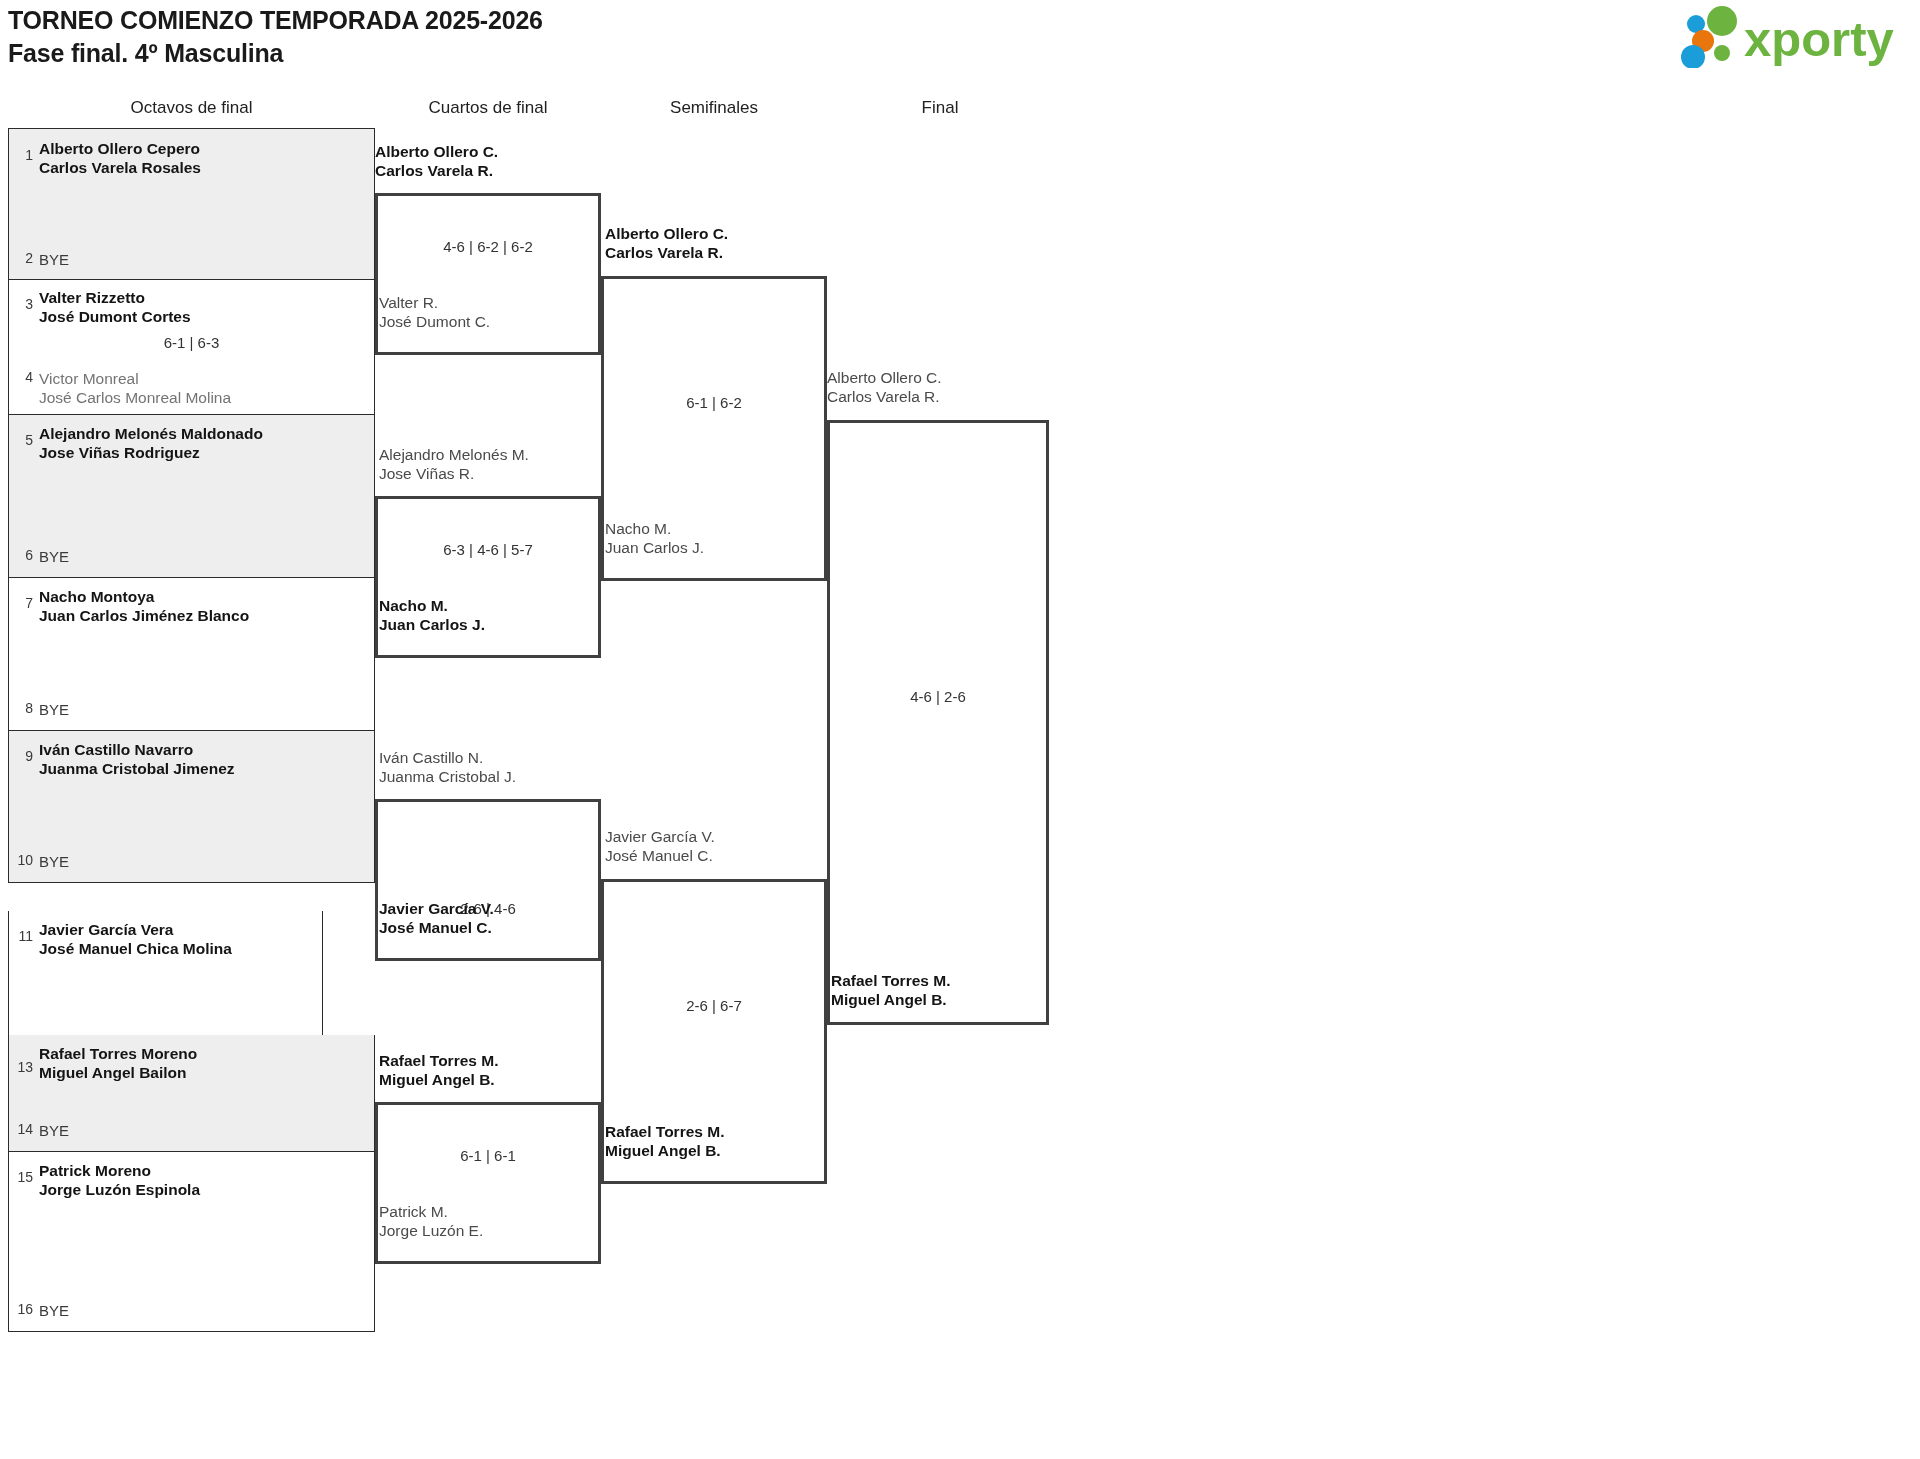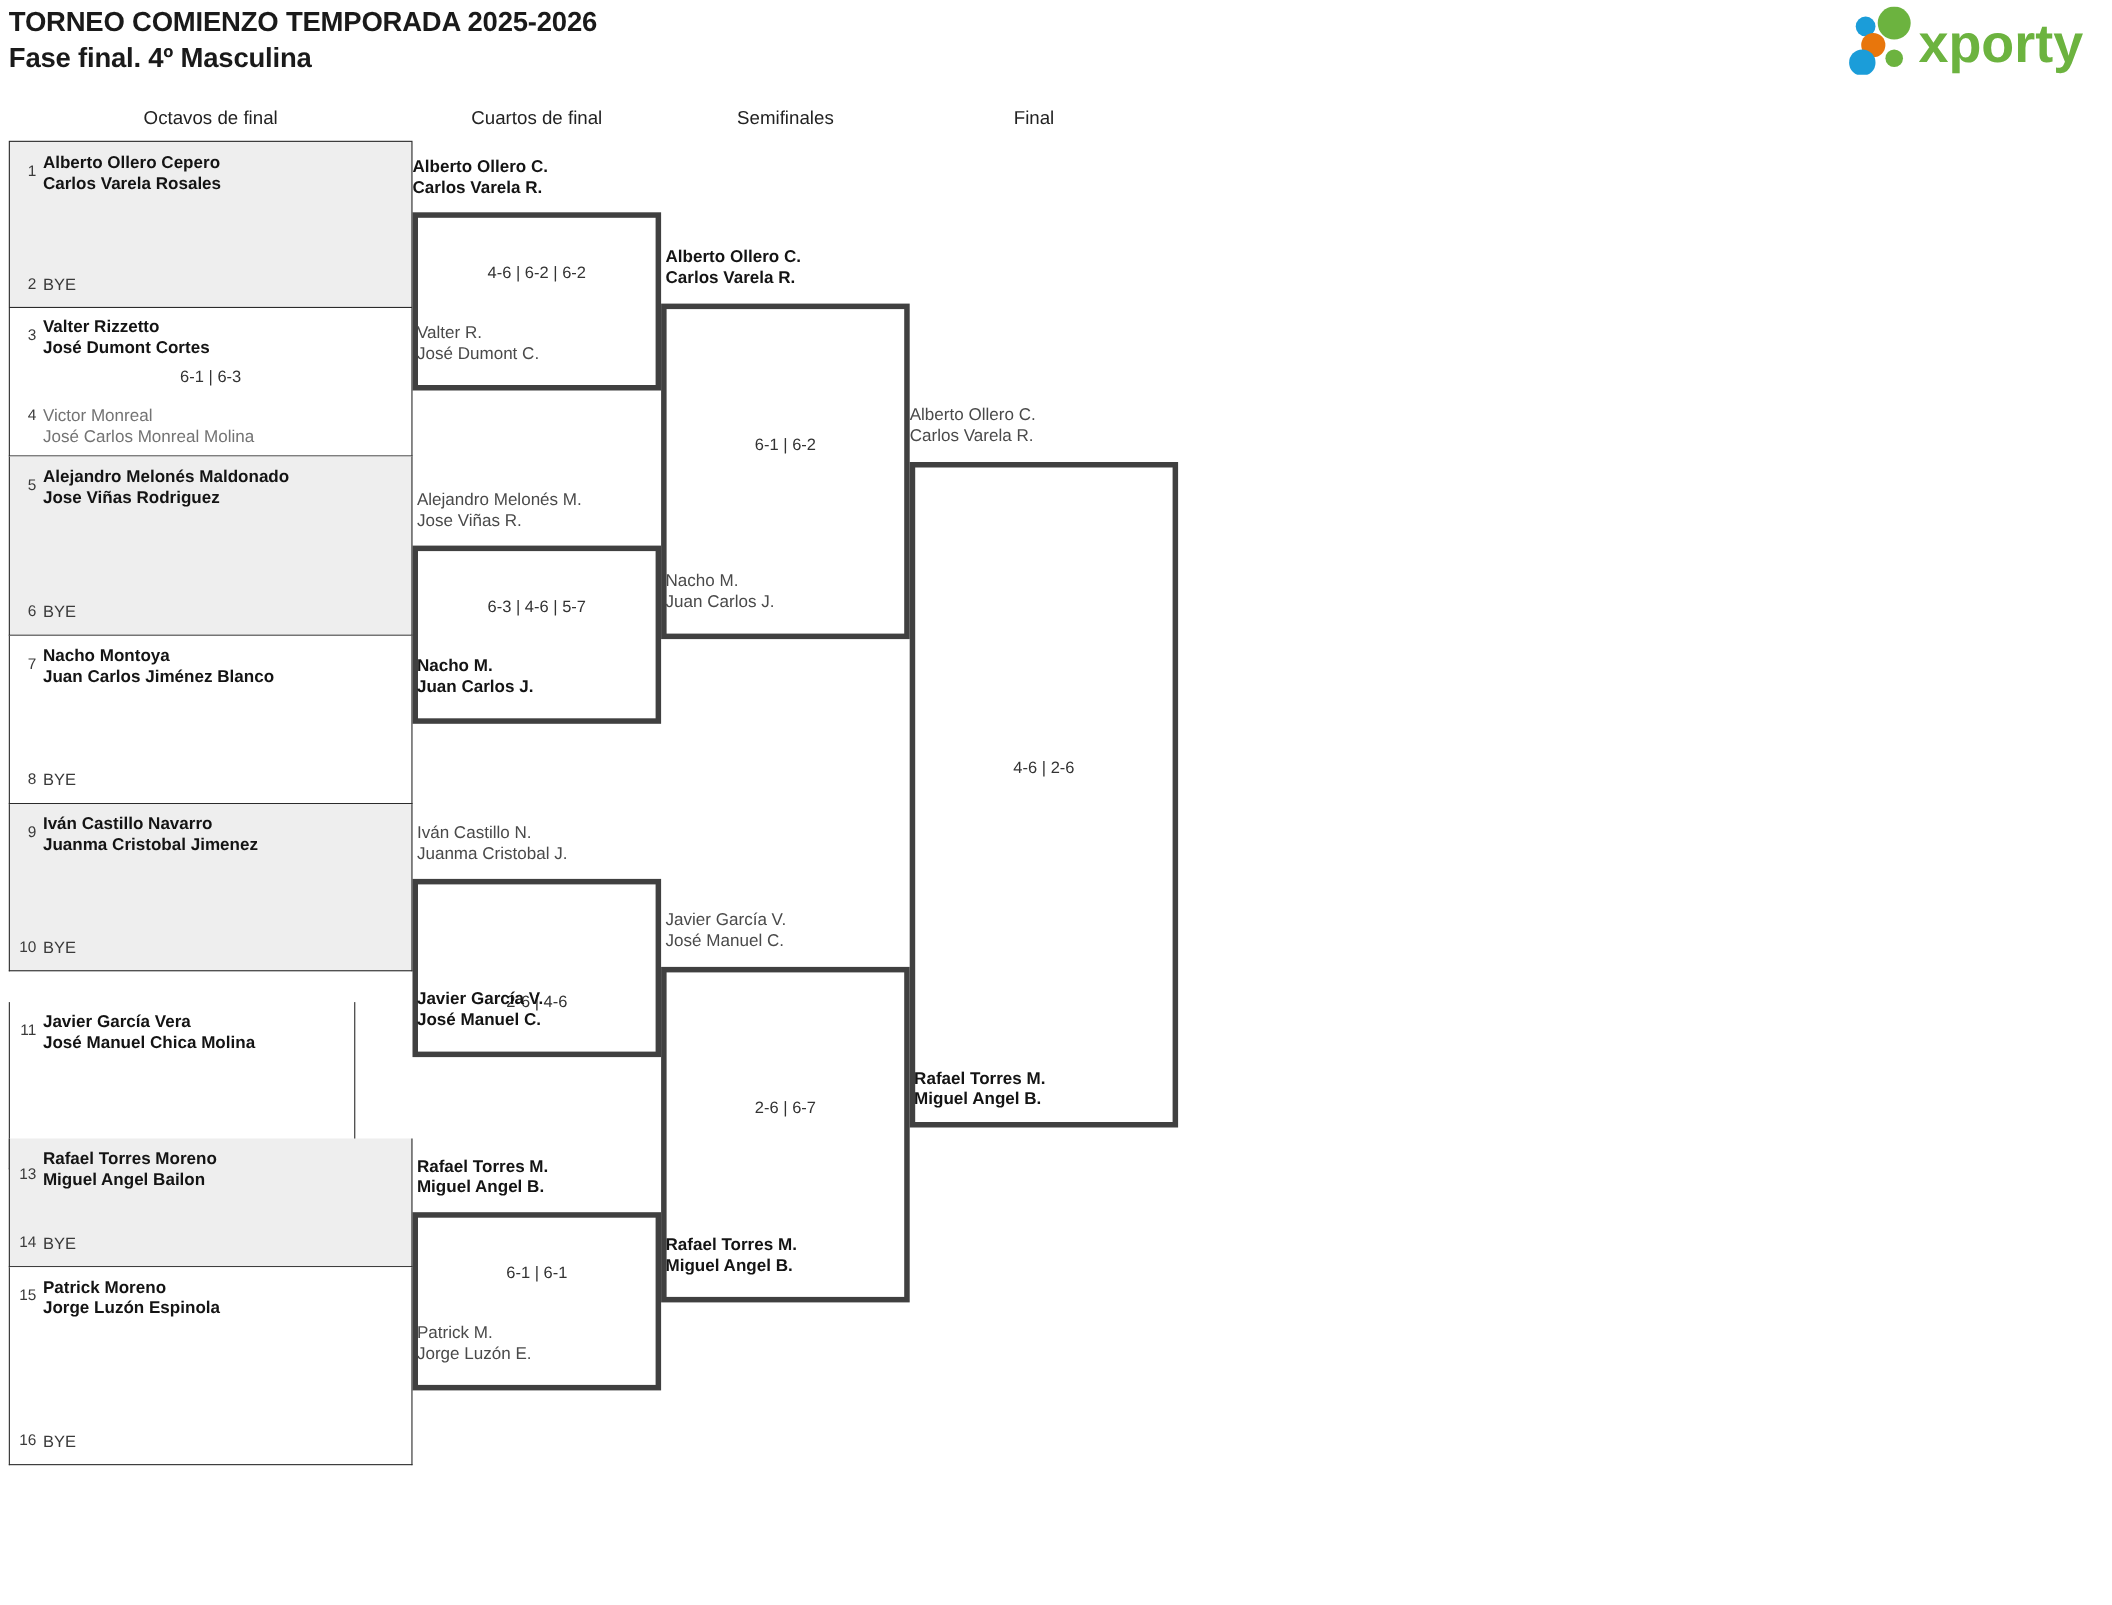--- a/index.html
+++ b/index.html
@@ -111,21 +111,21 @@
     white-space: nowrap;
   }
   .seed-names.winner { font-weight: bold; color: #141414; }
   .seed-names.loser  { font-weight: normal; color: #737373; }
   .seed-names.bye    { font-weight: normal; color: #3a3a3a; font-size: 15px; }
 
   
   .match-box {
     position: absolute;
     box-sizing: border-box;
-    border: 5px solid #404040;
+    border: 3px solid #404040;
     background: transparent;
   }
   .score-label {
     position: absolute;
     left: 0;
     width: 100%;
     text-align: center;
     font-size: 15px;
     color: #333333;
     white-space: nowrap;
@@ -371,21 +371,21 @@
   </div>
   <div class="comp winner" style="left:605px; top:1122px;">
     <div>Rafael Torres M.</div>
     <div>Miguel Angel B.</div>
   </div>
 
   <div class="comp loser" style="left:827px; top:368px;">
     <div>Alberto Ollero C.</div>
     <div>Carlos Varela R.</div>
   </div>
-  <div class="match-box" style="left:827px; top:420px; width:244px; height:605px;padding-left:28px;">
+  <div class="match-box" style="left:827px; top:420px; width:222px; height:605px;padding-left:28px;">
     <div class="score-label" style="top:265px;">4-6 | 2-6</div>
   </div>
   <div class="comp winner" style="left:831px; top:971px;">
     <div>Rafael Torres M.</div>
     <div>Miguel Angel B.</div>
   </div>
 
 </div>
 
 </body></html>

